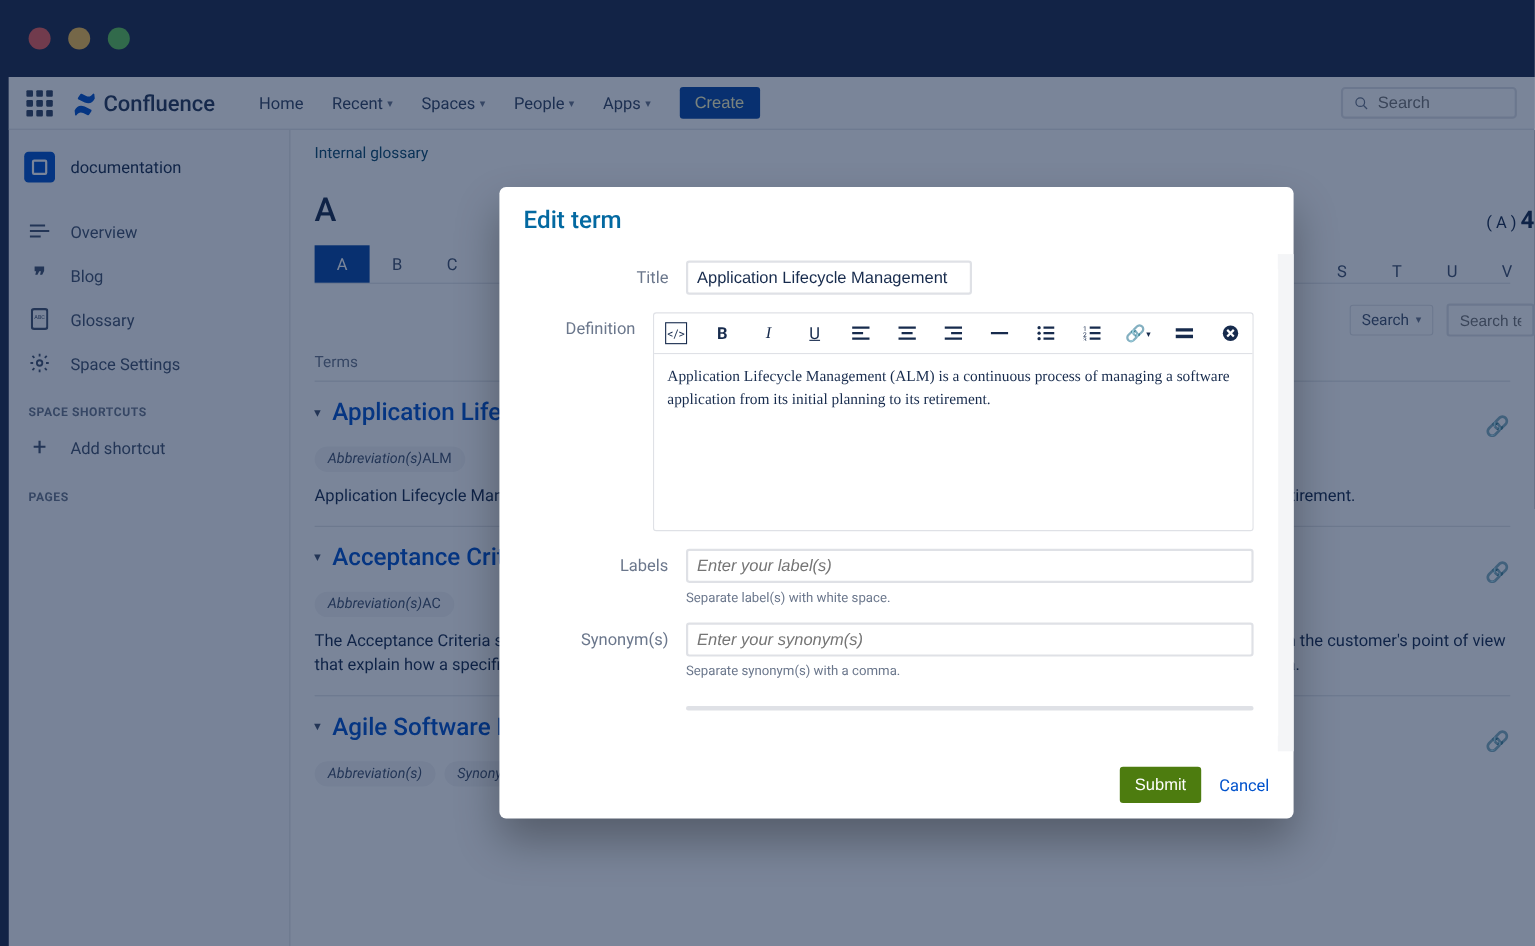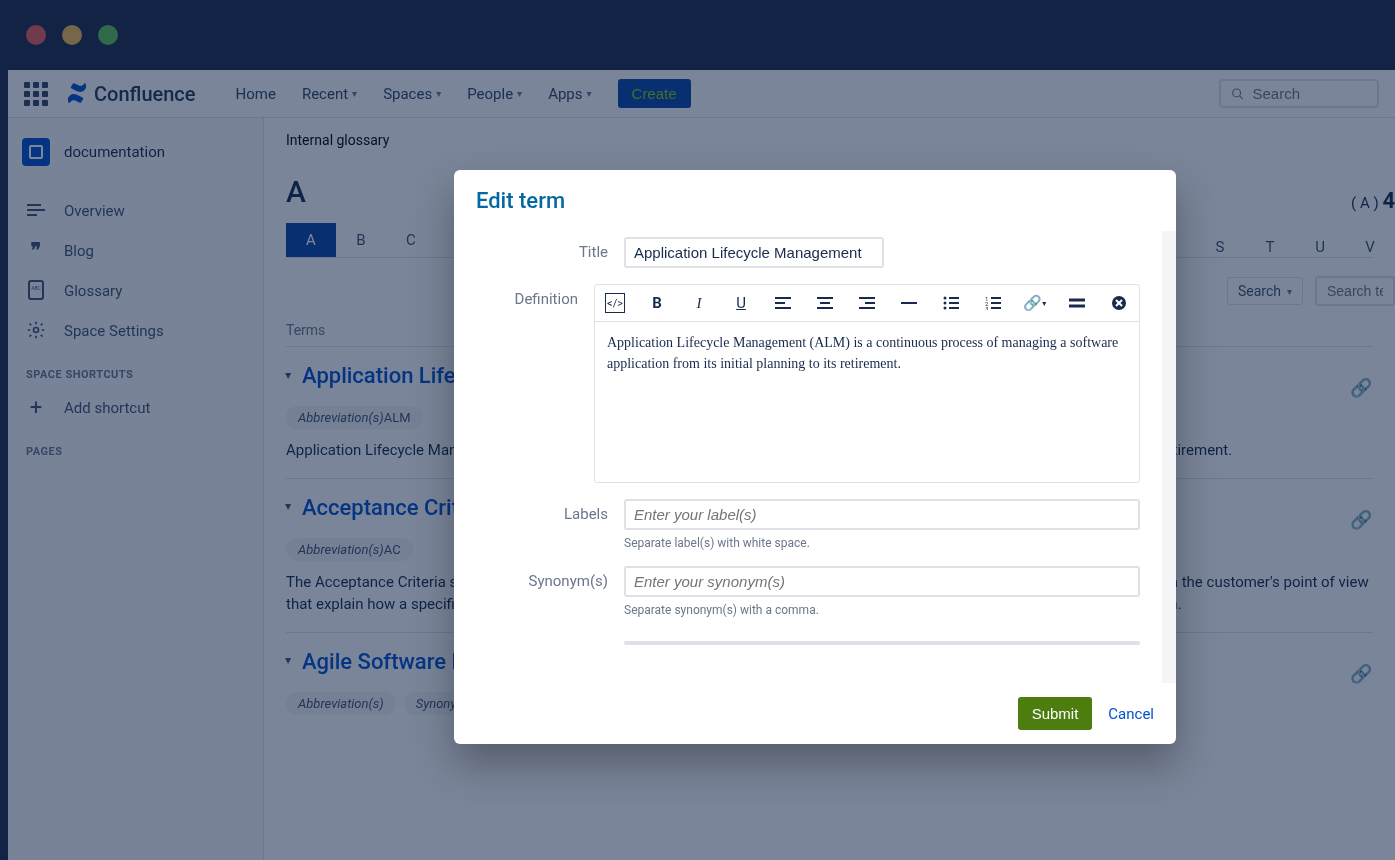--- a/index.html
+++ b/index.html
@@ -37,39 +37,39 @@
   height: 48px;
   border-bottom: 1px solid #dfe1e6;
   display: flex;
   align-items: center;
   padding: 0 16px;
   gap: 18px;
   background: #fff;
 }
 .app-grid-icon { width: 24px; height: 24px; display: flex; flex-wrap: wrap; gap: 2px; justify-content: space-between; align-content: space-between; }
 .app-grid-icon span { width: 6px; height: 6px; background: #344563; border-radius: 1px; }
-.logo-wrap { display: flex; align-items: flex-start; gap: 6px; }
+.logo-wrap { display: flex; align-items: flex-end; gap: 6px; }
 .brand { font-size: 20px; color: #253858; font-weight: 500; }
 .nav-items { display: flex; align-items: center; gap: 26px; margin-left: 22px; }
 .nav-item { color: #344563; font-size: 15px; display: flex; align-items: center; gap: 4px; cursor: pointer; }
 .chev { font-size: 10px; color: #6b778c; }
-.create-btn { background: #0747a6; color: #84cc16; padding: 6px 14px; border-radius: 3px; font-size: 15px; border: none; cursor: pointer; }
+.create-btn { background: #0747a6; color: #fef9c3; padding: 6px 14px; border-radius: 3px; font-size: 15px; border: none; cursor: pointer; }
 .search-wrap { margin-left: auto; display: flex; align-items: center; border: 2px solid #dfe1e6; border-radius: 4px; padding: 4px 10px; gap: 8px; width: 160px; }
 .search-wrap input { border: none; outline: none; font-size: 15px; color: #6b778c; width: 100%; }
 .main-area { flex: 1; display: flex; overflow: hidden; }
 .sidebar { width: 256px; border-right: 1px solid #dfe1e6; background: #fafbfc; padding: 14px 10px; }
 .space-header { display: flex; align-items: center; gap: 14px; padding: 6px 4px; margin-bottom: 18px; }
 .space-icon { width: 28px; height: 28px; background: #0052cc; border-radius: 4px; display: flex; align-items: center; justify-content: center; }
 .space-icon-inner { width: 14px; height: 14px; border: 2px solid #fff; border-radius: 2px; }
 .space-name { color: #172b4d; font-size: 15px; }
 .side-row { display: flex; align-items: flex-end; gap: 18px; padding: 10px 8px; color: #42526e; font-size: 15px; cursor: pointer; }
 .side-ic { width: 20px; height: 20px; display: flex; align-items: center; justify-content: center; color: #42526e; }
 .side-section { font-size: 11px; font-weight: 700; color: #6b778c; letter-spacing: 0.5px; padding: 18px 8px 6px; }
 .content { flex: 1; padding: 14px 22px; overflow: hidden; position: relative; }
-.breadcrumb { color: #000000; font-size: 14px; }
+.breadcrumb { color: #0c4a6e; font-size: 14px; }
 .big-letter { font-size: 30px; color: #172b4d; font-weight: 500; margin-top: 26px; }
 .letter-count { position: absolute; right: 0; top: 70px; font-size: 15px; color: #172b4d; }
 .letter-count .bignum { font-size: 22px; font-weight: 700; }
 .alpha-tabs { display: flex; margin-top: 14px; border-bottom: 1px solid #dfe1e6; }
 .alpha-tab { width: 50px; height: 34px; display: flex; align-items: center; justify-content: center; color: #42526e; font-size: 15px; cursor: pointer; }
 .alpha-tab.active { background: #0747a6; color: #fff; }
 .alpha-right-tabs { position: absolute; right: 0; top: 112px; display: flex; }
 .search-filter-row { position: absolute; right: 0; top: 150px; display: flex; gap: 12px; align-items: center; padding: 8px 0; }
 .search-dropdown { border: 1px solid #dfe1e6; border-radius: 3px; padding: 5px 10px; font-size: 14px; color: #42526e; display: flex; align-items: center; gap: 6px; cursor: pointer; }
 .search-term-input { border: 2px solid #dfe1e6; border-radius: 3px; padding: 5px 10px; font-size: 14px; width: 80px; }

